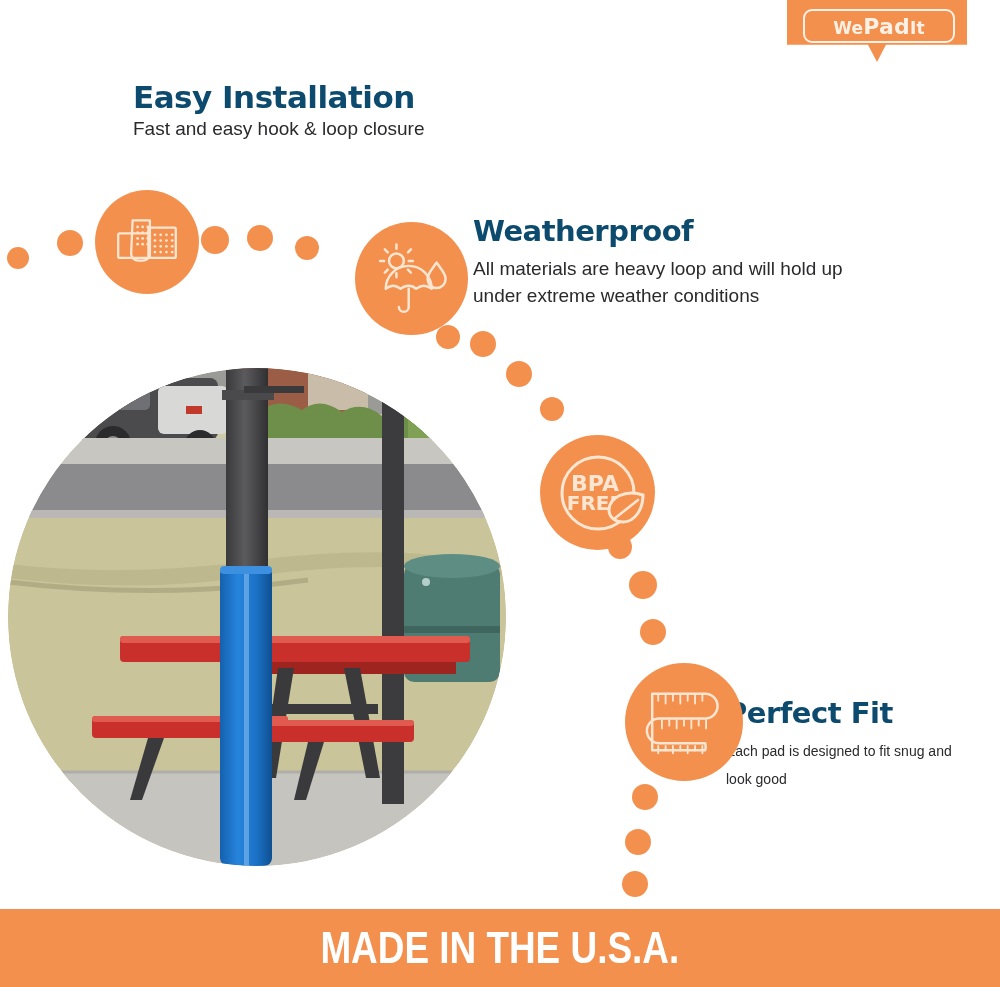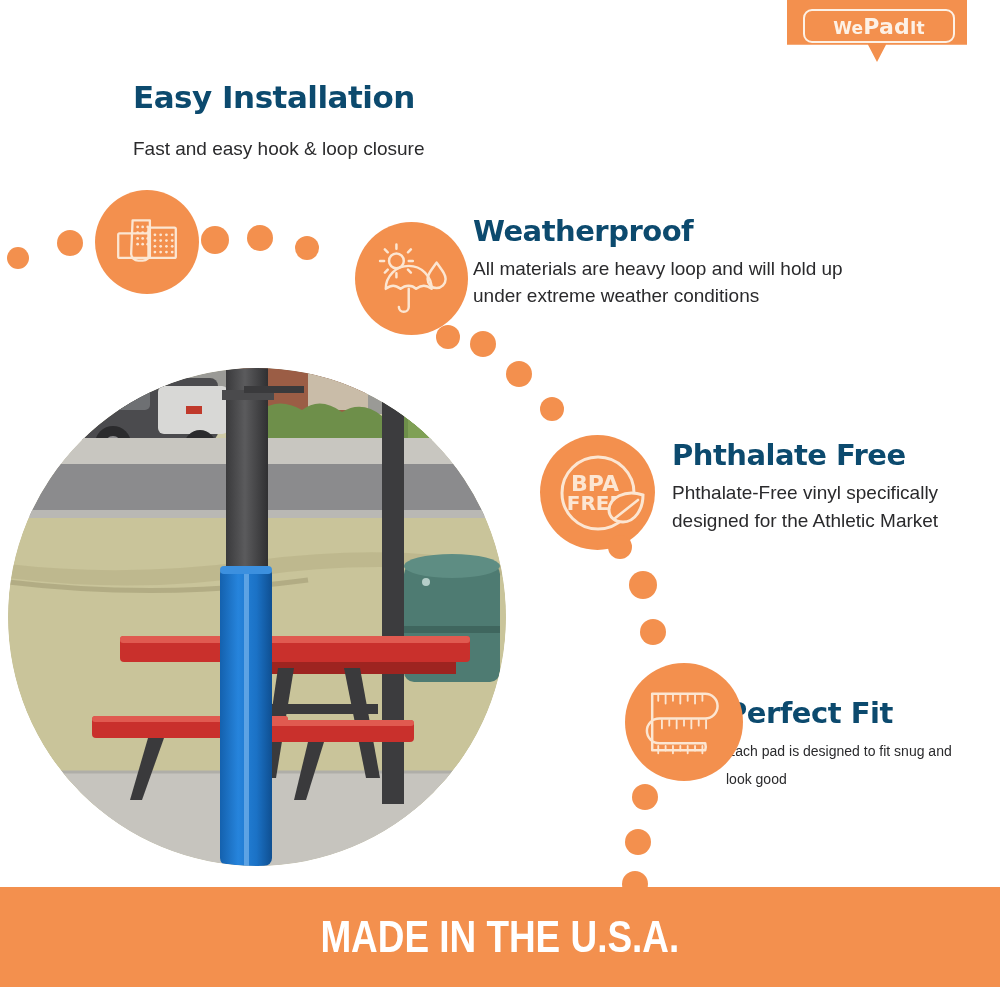--- a/index.html
+++ b/index.html
@@ -18,21 +18,21 @@
   .logo-pad{font-size:22px;font-weight:700;}
   .logo-it{font-size:17px;}
 
   
   .feature{position:absolute;}
   .f-title{font-weight:700;color:#0c4a6e;font-family:"DejaVu Sans",sans-serif;letter-spacing:-0.5px;margin:0;}
   .f-desc{color:#2a2a2c;font-family:"Liberation Sans",sans-serif;margin:0;}
 
   #feat-easy{left:133px;top:78px;width:420px;}
   #feat-easy .f-title{font-size:31px;line-height:38px;}
-  #feat-easy .f-desc{font-size:19px;line-height:26px;margin-top:20px;}
+  #feat-easy .f-desc{font-size:19px;line-height:26px;margin-top:0;}
 
   #feat-weather{left:473px;top:213px;width:420px;}
   #feat-weather .f-title{font-size:29px;line-height:36px;}
   #feat-weather .f-desc{font-size:19px;line-height:27px;margin-top:6px;}
 
   #feat-phthalate{left:672px;top:437px;width:300px;}
   #feat-phthalate .f-title{font-size:29px;line-height:36px;}
   #feat-phthalate .f-desc{font-size:19px;line-height:28px;margin-top:6px;}
 
   #feat-fit{left:726px;top:671px;width:240px;margin-top:24px;}
@@ -48,21 +48,21 @@
   #icon-tape{left:625px;top:663px;width:118px;height:118px;}
 
   
   .dot{position:absolute;border-radius:50%;background:#F3904E;}
 
   
   .photo{position:absolute;left:8px;top:368px;width:498px;height:498px;border-radius:50%;overflow:hidden;}
   .photo svg{display:block;width:100%;height:100%;}
 
   
-  .banner{position:absolute;left:0;bottom:0;width:1000px;height:100px;background:#F3904E;
+  .banner{position:absolute;left:0;bottom:0;width:1000px;height:78px;background:#F3904E;
     display:flex;align-items:center;justify-content:center;}
   .banner-text{color:#ffffff;font-family:"Liberation Sans Narrow","Liberation Sans",sans-serif;
     font-weight:700;font-size:45px;letter-spacing:0px;transform:scaleX(.82);transform-origin:center;
     white-space:nowrap;}
 </style>
 </head>
 <body>
 
 <div class="stage">
 
@@ -128,24 +128,20 @@
       <g fill="none" stroke="#FCE6D2" stroke-width="3" stroke-linecap="round" stroke-linejoin="round">
         <circle cx="31" cy="28" r="9"></circle>
         <path d="M31 13 v-5 M31 48 v-5 M16 28 h-5 M51 28 h-5 M20.4 17.4 l-3.5 -3.5 M45.1 17.4 l3.5 -3.5 M20.4 38.6 l-3.5 3.5 M45.1 38.6 l3.5 3.5"></path>
         <path d="M18 62 a28 28 0 0 1 56 0 c-7 -5 -12 -5 -19 0 c-5 -5 -13 -5 -19 0 c-7 -5 -11 -5 -18 0 z"></path>
         <path d="M46 62 v22 a6 6 0 0 1 -12 0"></path>
         <path d="M80 30 c8 11 11 15 11 20 a11 11 0 0 1 -22 0 c0 -5 3 -9 11 -20 z"></path>
       </g>
     </svg>
   </div>
 
-  <div class="feature" id="feat-phthalate">
-    <p class="f-title">Phthalate Free</p>
-    <p class="f-desc">Phthalate-Free vinyl specifically designed for the Athletic Market</p>
-  </div>
 
   <div class="icon-circle" id="icon-bpa">
     <svg viewBox="0 0 100 100" width="100" height="100" aria-hidden="true">
       <circle cx="50" cy="50" r="36" fill="none" stroke="#FCE6D2" stroke-width="3"></circle>
       <text x="47" y="48" text-anchor="middle" font-family="DejaVu Sans, sans-serif" font-size="22" font-weight="700" fill="#FCE6D2">BPA</text>
       <text x="47" y="67" text-anchor="middle" font-family="DejaVu Sans, sans-serif" font-size="20" font-weight="700" fill="#FCE6D2">FREE</text>
       <path d="M95 52 c-18 -6 -34 3 -34 15 c0 7 6 12 14 12 c12 0 20 -13 20 -27 z" fill="#F3904E" stroke="#FCE6D2" stroke-width="3"></path>
       <path d="M90 57 L66 76" fill="none" stroke="#FCE6D2" stroke-width="2.6" stroke-linecap="round"></path>
     </svg>
   </div>

